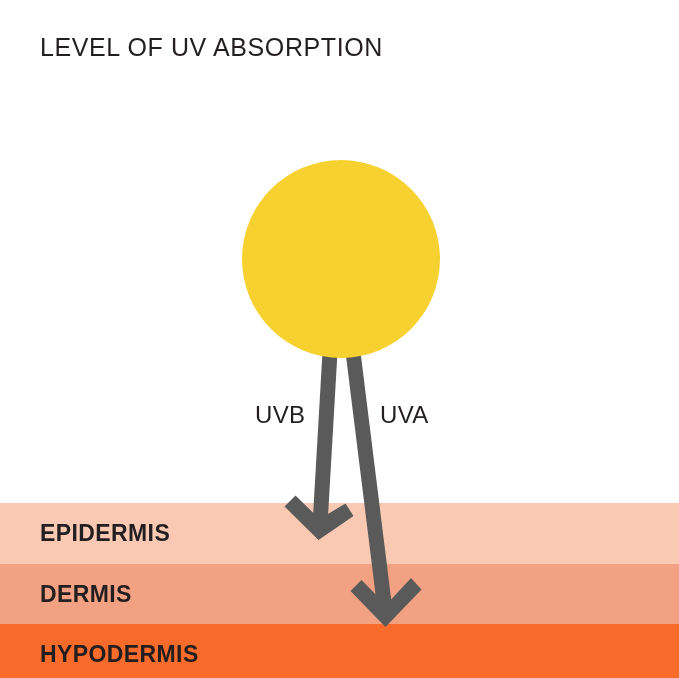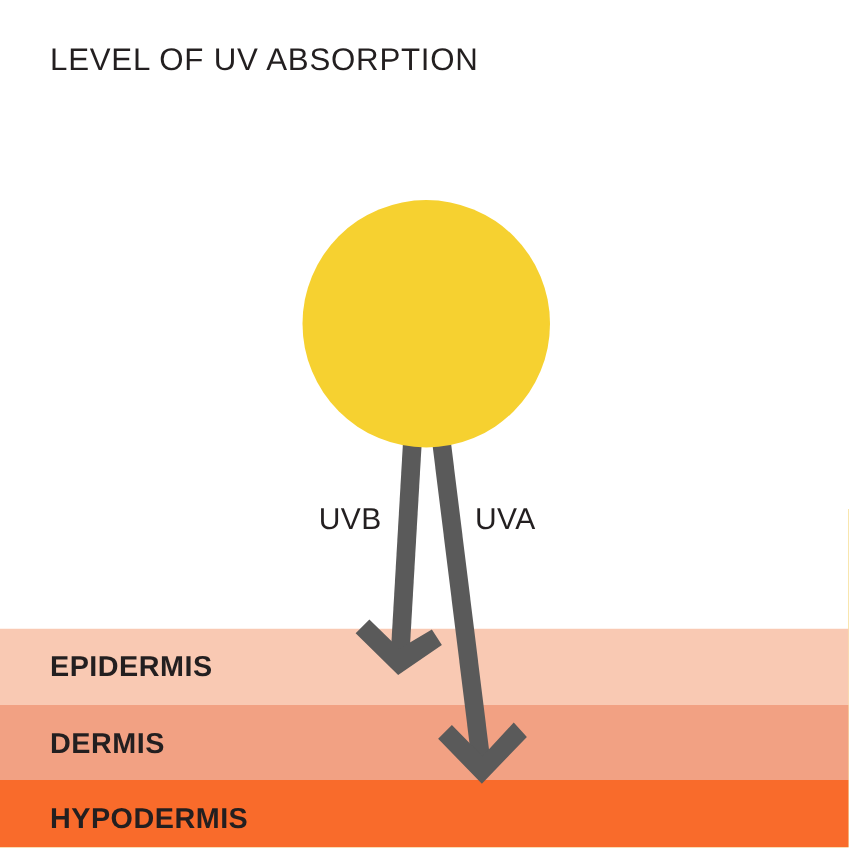--- a/index.html
+++ b/index.html
@@ -7,21 +7,21 @@
     padding: 0;
     background: #ffffff;
   }
   body {
     font-family: "Liberation Sans", sans-serif;
   }
   #infographic {
     position: relative;
     width: 679px;
     height: 678px;
-    background: #eab308;
+    background: #0369a1;
     overflow: hidden;
   }
   #diagram-svg {
     position: absolute;
     top: 0;
     left: 0;
     width: 679px;
     height: 678px;
     display: block;
   }

